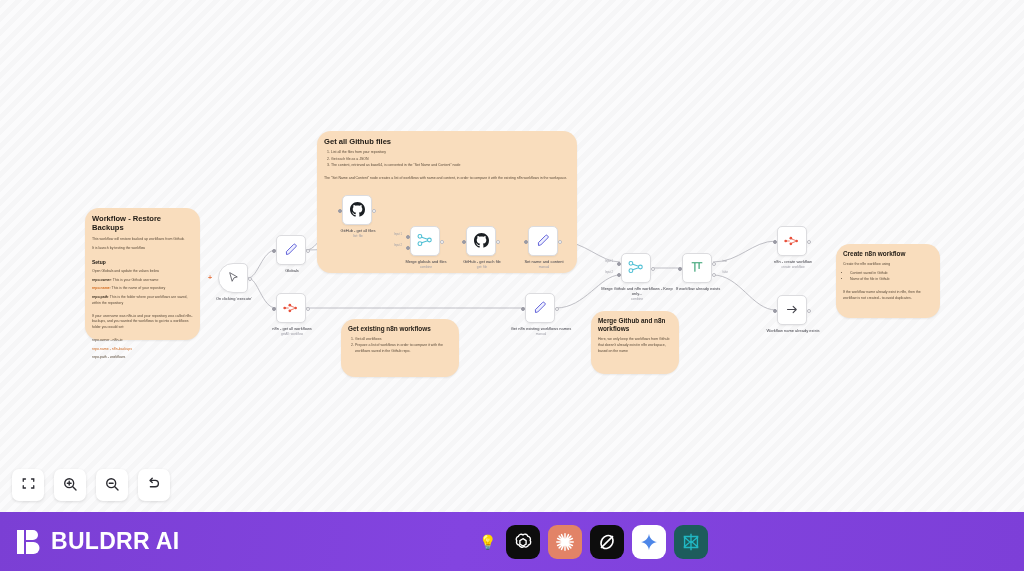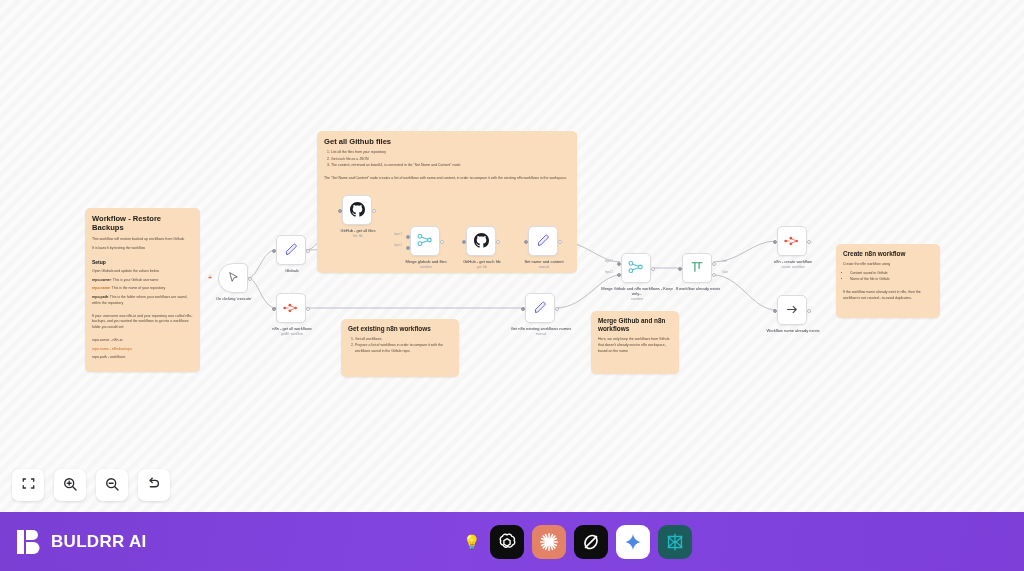--- a/index.html
+++ b/index.html
@@ -20,21 +20,21 @@
       -45deg,
       #f6f6f7 0px, #f6f6f7 5px,
       #fbfbfc 5px, #fbfbfc 10px
     );
   }
 
   
   .note {
     position: absolute;
     background: #f9ddbd;
-    border-radius: 5px;
+    border-radius: 14px;
     padding: 6px 7px;
     color: #3a2d1e;
     box-shadow: 0 1px 2px rgba(0,0,0,.07);
   }
   .note h3 {
     font-size: 7.6px; font-weight: 700;
     color: #1f1a14; margin-bottom: 4px; line-height: 1.25;
   }
   .note p, .note li {
     font-size: 3.5px; line-height: 1.65; color: #5a4a38;
@@ -135,21 +135,21 @@
     background: linear-gradient(100deg, #7b3fd4 0%, #8344e0 45%, #7d3fd8 100%);
     display: flex; align-items: center;
     padding: 0 16px;
   }
   .brand { display: flex; align-items: center; gap: 9px; }
   .brand-mark {
     width: 26px; height: 28px;
     display: flex; align-items: center; justify-content: center;
   }
   .brand-name {
-    color: #ffffff; font-size: 17px; font-weight: 700;
+    color: #ffffff; font-size: 23px; font-weight: 700;
     letter-spacing: .3px;
   }
   .footer-center {
     flex: 1;
     display: flex; align-items: center; justify-content: center;
     gap: 9px;
   }
   .cta-text {
     color: #ffffff; font-size: 13.5px; font-weight: 700;
   }
@@ -178,21 +178,21 @@
       <path d="M440,241 C452,241 456,241 466,241"></path>
       <path d="M497,241 C508,241 514,241 528,241"></path>
       <path d="M559,241 C585,241 600,262 620,262"></path>
       <path d="M306,308 C400,308 440,308 525,308"></path>
       <path d="M556,308 C585,308 600,275 620,275"></path>
       <path d="M652,268 C666,268 672,268 682,268"></path>
       <path d="M713,262 C740,262 752,241 776,241"></path>
       <path d="M713,275 C740,275 752,310 776,310"></path>
     </svg>
 
-    <div class="note" style="left:85px; top:208px; width:115px; height:164px;">
+    <div class="note" style="left:85px; top:208px; width:115px; height:132px;">
       <h3>Workflow - Restore Backups</h3>
       <p>This workflow will restore backed up workflows from Github.</p>
       <p>It is launch by testing the workflow</p>
       <div class="spacer"></div>
       <h3 style="font-size:5px;">Setup</h3>
       <p>Open Globals and update the values below</p>
       <p><span class="b">repo.owner</span><span>: This is your Github username</span></p>
       <p><span class="b o">repo.name</span><span>: This is the name of your repository</span></p>
       <p><span class="b">repo.path</span><span>: This is the folder where your workflows are saved, within the repository</span></p>
       <div class="spacer"></div>

